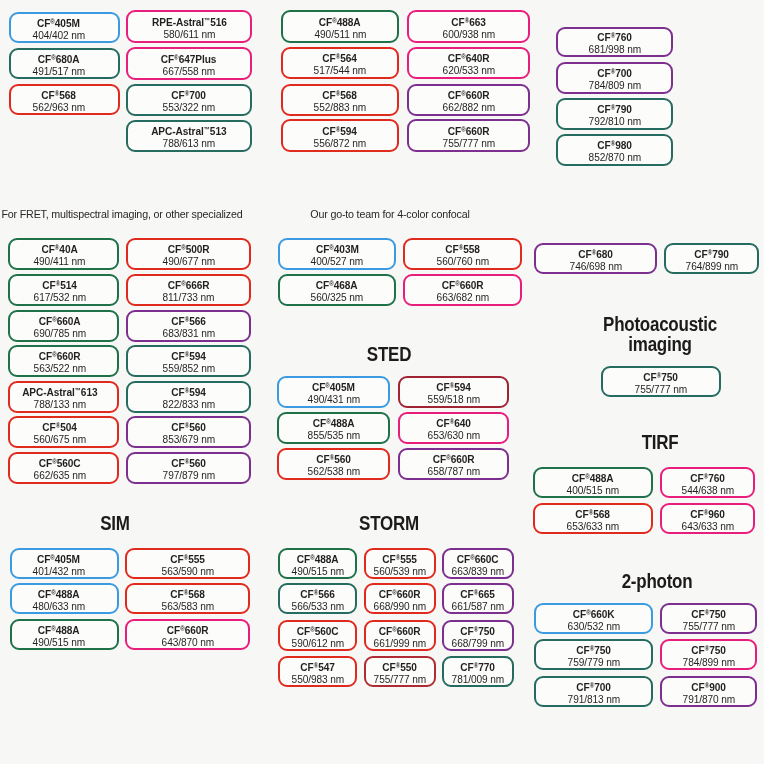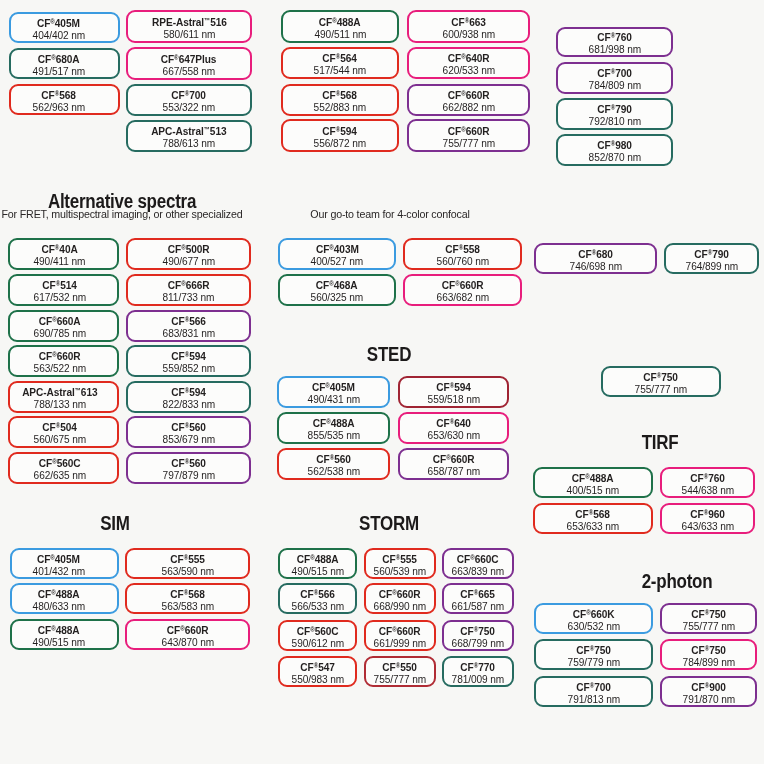--- a/index.html
+++ b/index.html
@@ -116,21 +116,20 @@
       <div class="dye-value">784/809 nm</div>
     </div>
     <div class="pill" style="left: 556px; top: 98px; width: 117px; height: 32px; border-color: rgb(38, 107, 96);">
       <div class="dye-name">CF<sup>®</sup>790</div>
       <div class="dye-value">792/810 nm</div>
     </div>
     <div class="pill" style="left: 556px; top: 134px; width: 117px; height: 32px; border-color: rgb(38, 107, 96);">
       <div class="dye-name">CF<sup>®</sup>980</div>
       <div class="dye-value">852/870 nm</div>
     </div>
-    <div class="sec-title" style="left: 122px; top: 192px;"><span>Alternative spectra</span></div>
     <div class="sec-sub" style="left: 122px; top: 208px;"><span>For FRET, multispectral imaging, or other specialized</span></div>
     <div class="pill" style="left: 8px; top: 238px; width: 111px; height: 32px; border-color: rgb(30, 113, 73);">
       <div class="dye-name" style="transform: translateX(-4px) scaleX(0.88);">CF<sup>®</sup>40A</div>
       <div class="dye-value" style="transform: translateX(-4px) scaleX(0.88);">490/411 nm</div>
     </div>
     <div class="pill" style="left: 8px; top: 274px; width: 111px; height: 32px; border-color: rgb(30, 113, 73);">
       <div class="dye-name" style="transform: translateX(-4px) scaleX(0.88);">CF<sup>®</sup>514</div>
       <div class="dye-value" style="transform: translateX(-4px) scaleX(0.88);">617/532 nm</div>
     </div>
     <div class="pill" style="left: 8px; top: 310px; width: 111px; height: 32px; border-color: rgb(30, 113, 73);">
@@ -298,20 +297,21 @@
       <div class="dye-value">781/009 nm</div>
     </div>
     <div class="pill" style="left: 534px; top: 243px; width: 123px; height: 31px; border-color: rgb(125, 47, 144);">
       <div class="dye-name">CF<sup>®</sup>680</div>
       <div class="dye-value">746/698 nm</div>
     </div>
     <div class="pill" style="left: 664px; top: 243px; width: 95px; height: 31px; border-color: rgb(38, 107, 96);">
       <div class="dye-name">CF<sup>®</sup>790</div>
       <div class="dye-value">764/899 nm</div>
     </div>
+    <div class="sec-title wrap" style="left: 660px; top: 314px;"><span style="width: 170px;">Photoacoustic imaging</span></div>
     <div class="pill" style="left: 601px; top: 366px; width: 120px; height: 31px; border-color: rgb(38, 107, 96);">
       <div class="dye-name">CF<sup>®</sup>750</div>
       <div class="dye-value">755/777 nm</div>
     </div>
     <div class="sec-title" style="left: 660px; top: 433px;"><span>TIRF</span></div>
     <div class="pill" style="left: 533px; top: 467px; width: 120px; height: 31px; border-color: rgb(30, 113, 73);">
       <div class="dye-name">CF<sup>®</sup>488A</div>
       <div class="dye-value">400/515 nm</div>
     </div>
     <div class="pill" style="left: 660px; top: 467px; width: 95px; height: 31px; border-color: rgb(232, 29, 124);">
@@ -319,21 +319,21 @@
       <div class="dye-value">544/638 nm</div>
     </div>
     <div class="pill" style="left: 533px; top: 503px; width: 120px; height: 31px; border-color: rgb(224, 42, 30);">
       <div class="dye-name">CF<sup>®</sup>568</div>
       <div class="dye-value">653/633 nm</div>
     </div>
     <div class="pill" style="left: 660px; top: 503px; width: 95px; height: 31px; border-color: rgb(232, 29, 124);">
       <div class="dye-name">CF<sup>®</sup>960</div>
       <div class="dye-value">643/633 nm</div>
     </div>
-    <div class="sec-title" style="left: 657px; top: 572px; margin-left: 20px;"><span>2-photon</span></div>
+    <div class="sec-title" style="left: 657px; top: 572px;"><span>2-photon</span></div>
     <div class="pill" style="left: 534px; top: 603px; width: 119px; height: 31px; border-color: rgb(59, 155, 224);">
       <div class="dye-name">CF<sup>®</sup>660K</div>
       <div class="dye-value">630/532 nm</div>
     </div>
     <div class="pill" style="left: 660px; top: 603px; width: 97px; height: 31px; border-color: rgb(125, 47, 144);">
       <div class="dye-name">CF<sup>®</sup>750</div>
       <div class="dye-value">755/777 nm</div>
     </div>
     <div class="pill" style="left: 534px; top: 639px; width: 119px; height: 31px; border-color: rgb(38, 107, 96);">
       <div class="dye-name">CF<sup>®</sup>750</div>

